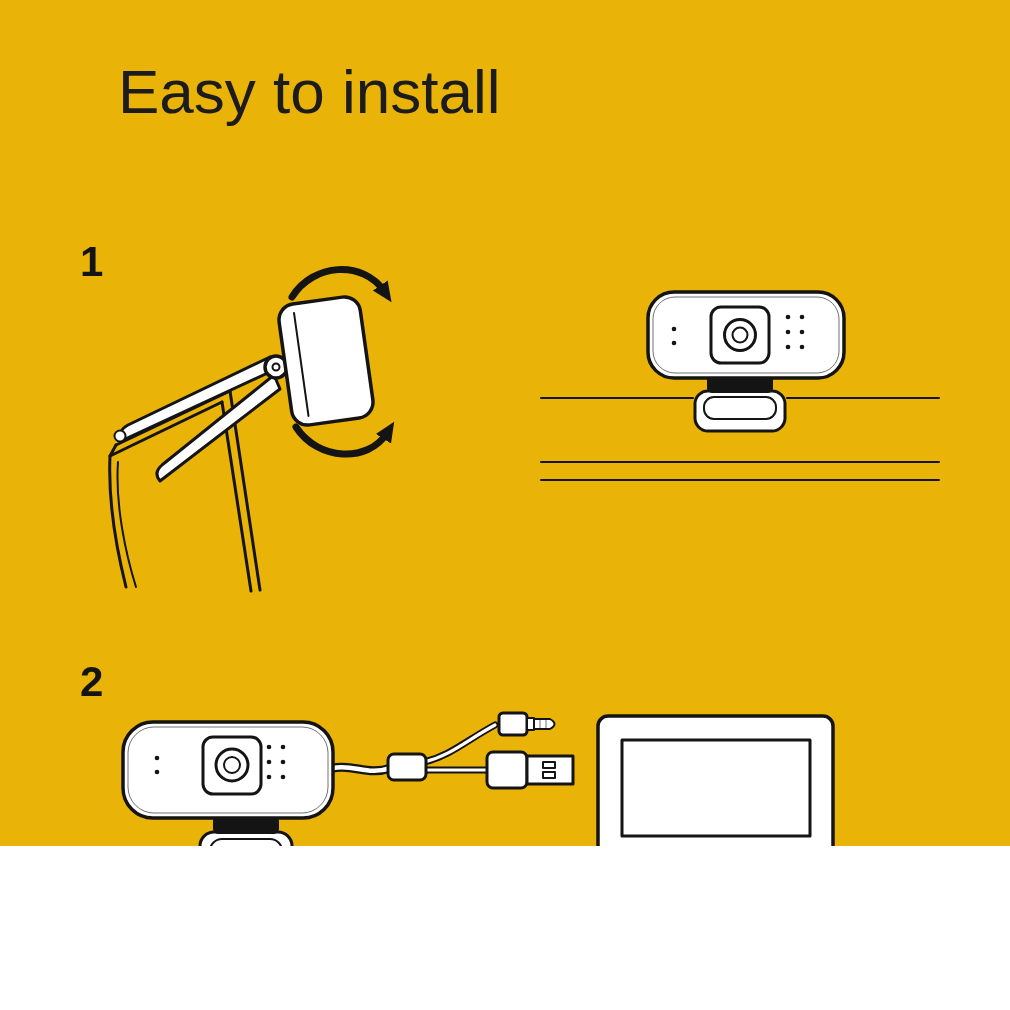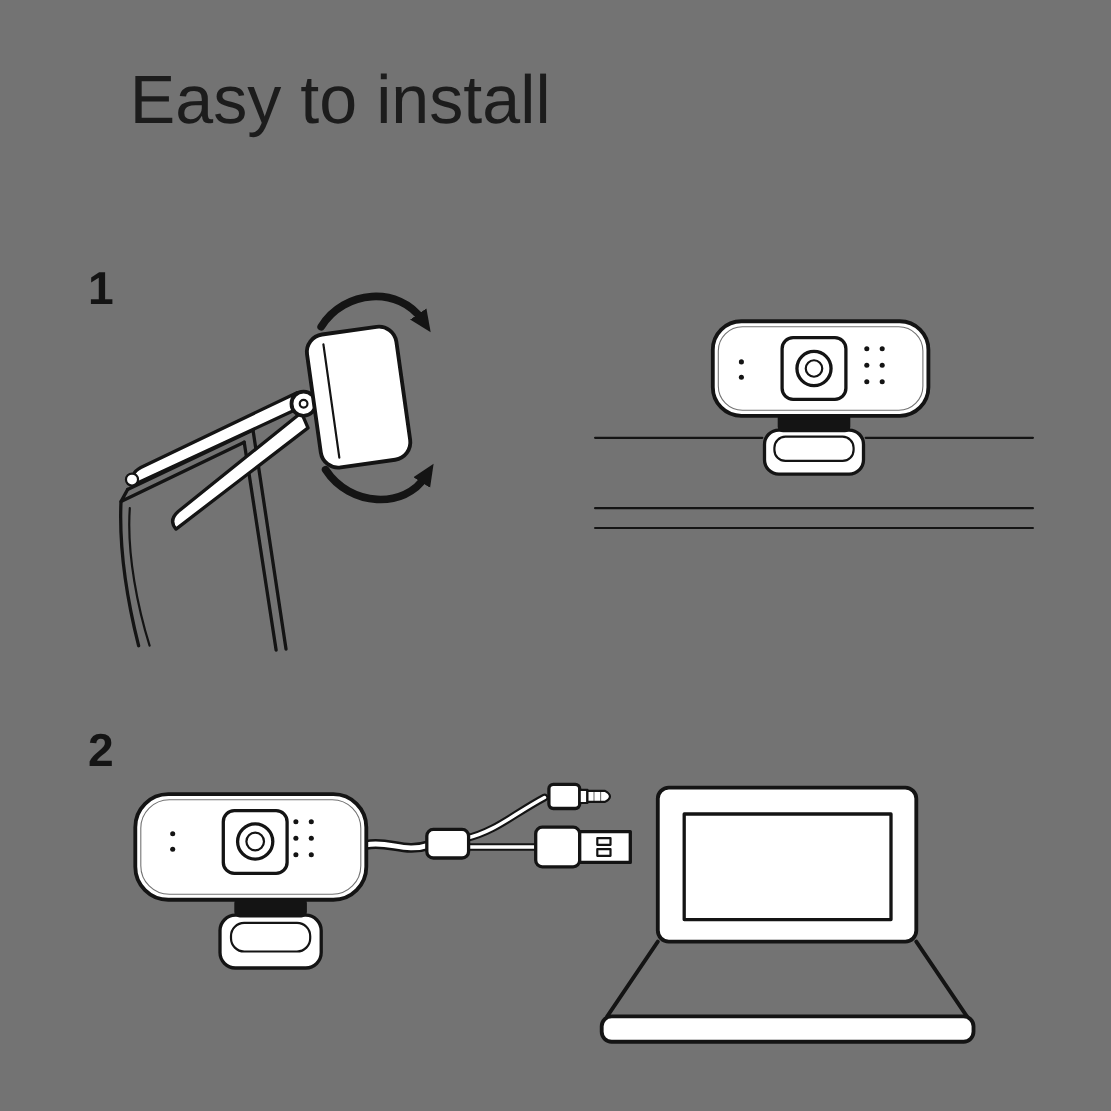--- a/index.html
+++ b/index.html
@@ -1,20 +1,20 @@
 <!DOCTYPE html>
 <html><head>
 <meta charset="utf-8">
 <style>
   html, body { margin: 0; padding: 0; background: #ffffff; }
   .canvas {
     position: relative;
     width: 1010px;
-    height: 1010px;
-    background: #737373;
+    height: 846px;
+    background: #eab308;
     overflow: hidden;
     font-family: "Liberation Sans", sans-serif;
   }
   .title {
     position: absolute;
     left: 118px;
     top: 56px;
     font-size: 62px;
     font-weight: 400;
     color: #1c1c1c;

